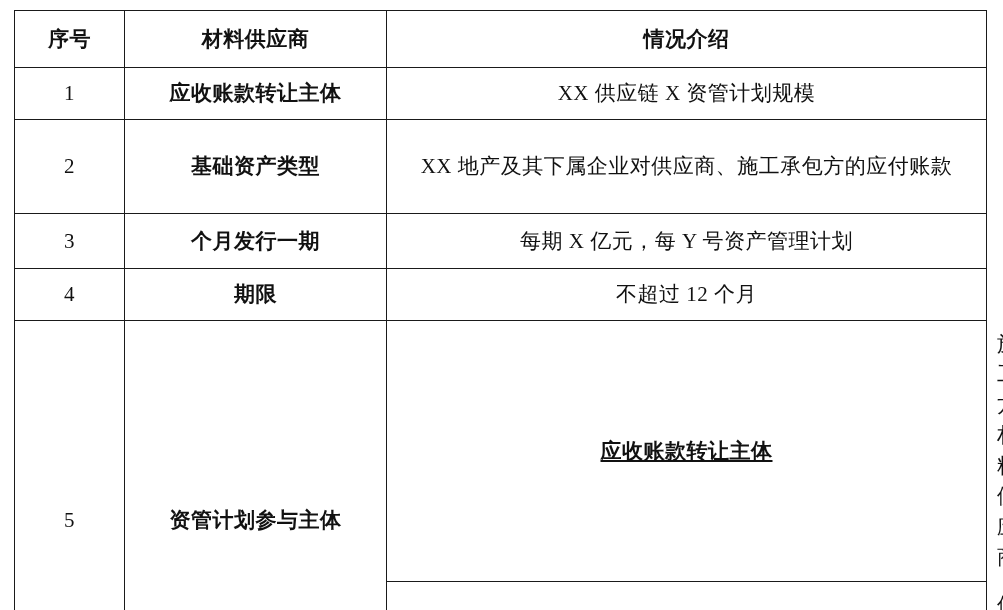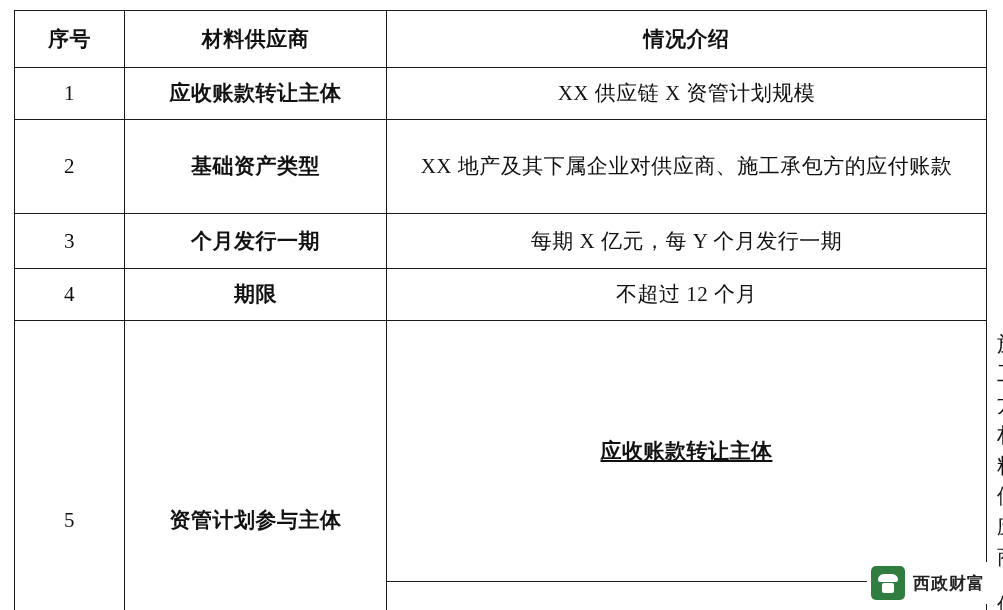--- a/index.html
+++ b/index.html
@@ -146,21 +146,21 @@
 
       <tr class="row-2">
         <td class="num">2</td>
         <td class="label">基础资产类型</td>
         <td class="val">XX 地产及其下属企业对供应商、施工承包方的应付账款</td>
       </tr>
 
       <tr class="row-3">
         <td class="num">3</td>
         <td class="label">个月发行一期</td>
-        <td class="val">每期 X 亿元，每 Y 个月发行一期</td>
+        <td class="val">每期 X 亿元，每 Y 号资产管理计划</td>
       </tr>
 
       <tr class="row-4">
         <td class="num">4</td>
         <td class="label">期限</td>
         <td class="val">不超过 12 个月</td>
       </tr>
 
       <tr class="row-5a">
         <td class="num" rowspan="2">5</td>
@@ -169,18 +169,14 @@
         <td class="sub-value">施工方/材料供应商</td>
       </tr>
       <tr class="row-5b">
         <td class="sub-value">原始权益人</td>
         <td class="sub-value">保理公司</td>
       </tr>
 
     </tbody>
   </table>
 
-  <div class="badge">
-    <div class="badge-logo"></div>
-    <div class="badge-text">西政财富</div>
-  </div>
 
 </div>
 
 </body></html>

